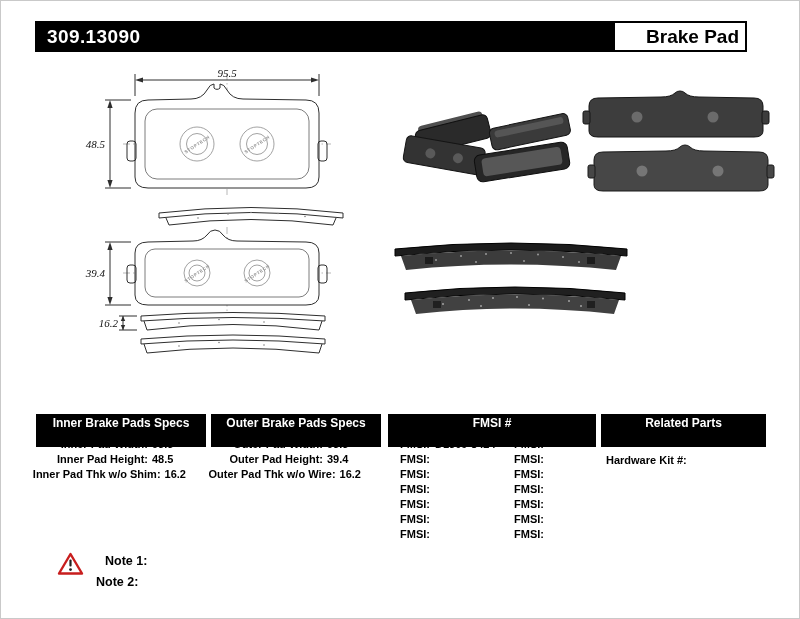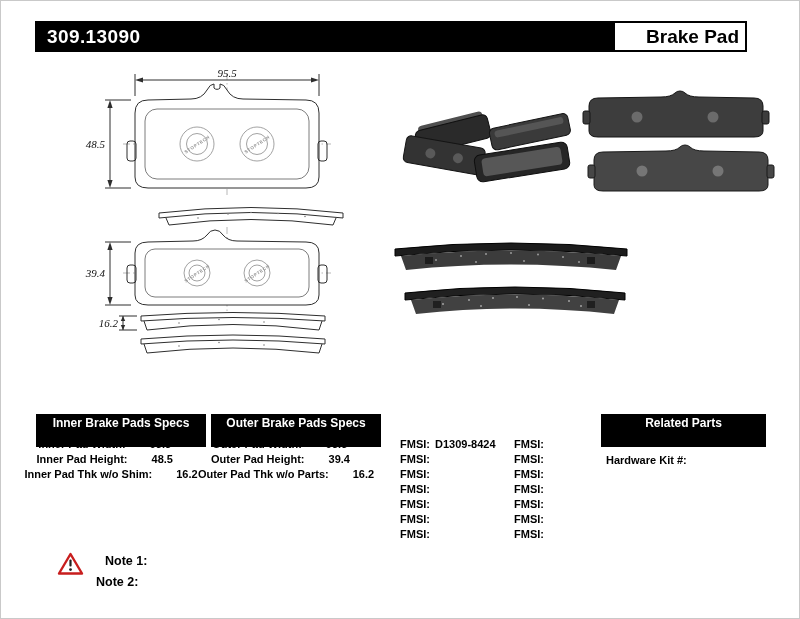--- a/index.html
+++ b/index.html
@@ -14,21 +14,21 @@
   
   .hdr { left: 34px; top: 20px; width: 712px; height: 31px; display: flex; border: 2px solid #000; background: #000; text-align: right; }
   .hdr-left { flex: 1; background: #000; color: #fff; font-weight: bold; font-size: 19px; display: flex; align-items: center; padding-left: 10px; letter-spacing: .4px; }
   .hdr-right { width: 130px; background: #fff; color: #000; font-weight: bold; font-size: 19px; display: flex; align-items: center; justify-content: flex-end; padding-right: 6px; }
 
   
   .col-hdr { height: 33px; background: #000; color: #fff; font-size: 12px; font-weight: bold; text-align: center; line-height: 19px; }
 
   
   .spec-rows { font-size: 11px; font-weight: bold; }
-  .spec-row { display: flex; justify-content: center; align-items: baseline; height: 15px; gap: 20px; }
+  .spec-row { display: flex; justify-content: flex-end; align-items: baseline; height: 15px; }
   .spec-row .lbl { text-align: right; white-space: nowrap; }
   .spec-row .val { width: 34px; text-align: left; margin-left: 4px; white-space: nowrap; }
 
   .fmsi-row { display: grid; grid-template-columns: 42px 70px 44px 52px; height: 15px; font-size: 11px; font-weight: bold; }
   .fmsi-row .l { text-align: right; }
   .fmsi-row .v { text-align: left; padding-left: 5px; white-space: nowrap; }
 
   .rel-row { display: flex; height: 15px; font-size: 11px; font-weight: bold; }
   .rel-row .lbl { white-space: nowrap; margin-top: 16px; }
   .rel-row .val { margin-left: 5px; }
@@ -258,25 +258,26 @@
   <div class="abs spec-rows" style="left:210px;top:437px;width:150px">
     <div class="spec-row">
       <span class="lbl">Outer Pad Width:</span>
       <span class="val">95.5</span>
     </div>
     <div class="spec-row">
       <span class="lbl">Outer Pad Height:</span>
       <span class="val">39.4</span>
     </div>
     <div class="spec-row">
-      <span class="lbl">Outer Pad Thk w/o Parts:</span>
+      <span class="lbl">Outer Pad Thk w/o Wire:</span>
       <span class="val">16.2</span>
     </div>
   </div>
 
+  <div class="abs col-hdr" style="left:387px;top:413px;width:208px">FMSI #</div>
   <div class="abs" style="left:387px;top:437px;width:208px">
     <div class="fmsi-row">
       <span class="l">FMSI:</span>
       <span class="v">D1309-8424</span>
       <span class="l">FMSI:</span>
       <span class="v"></span>
     </div>
     <div class="fmsi-row">
       <span class="l">FMSI:</span>
       <span class="v"></span>

